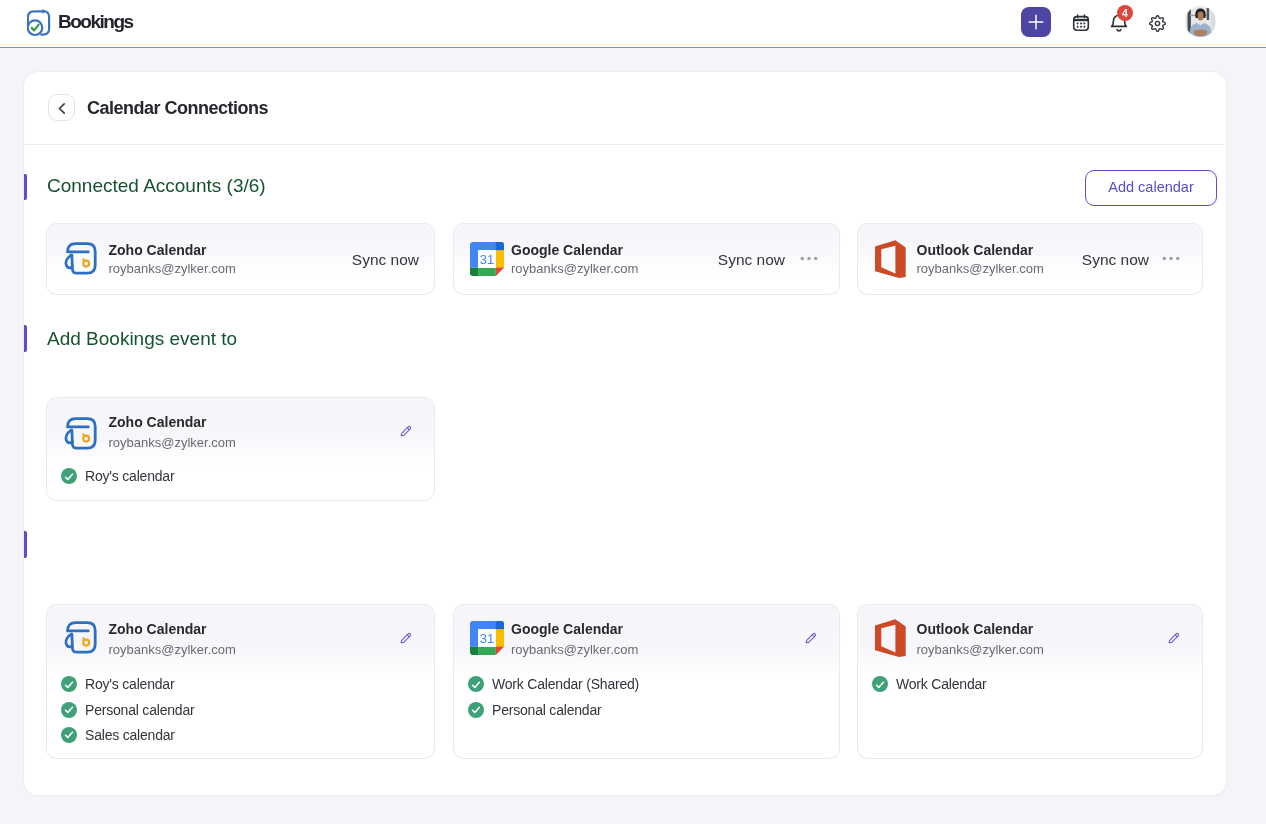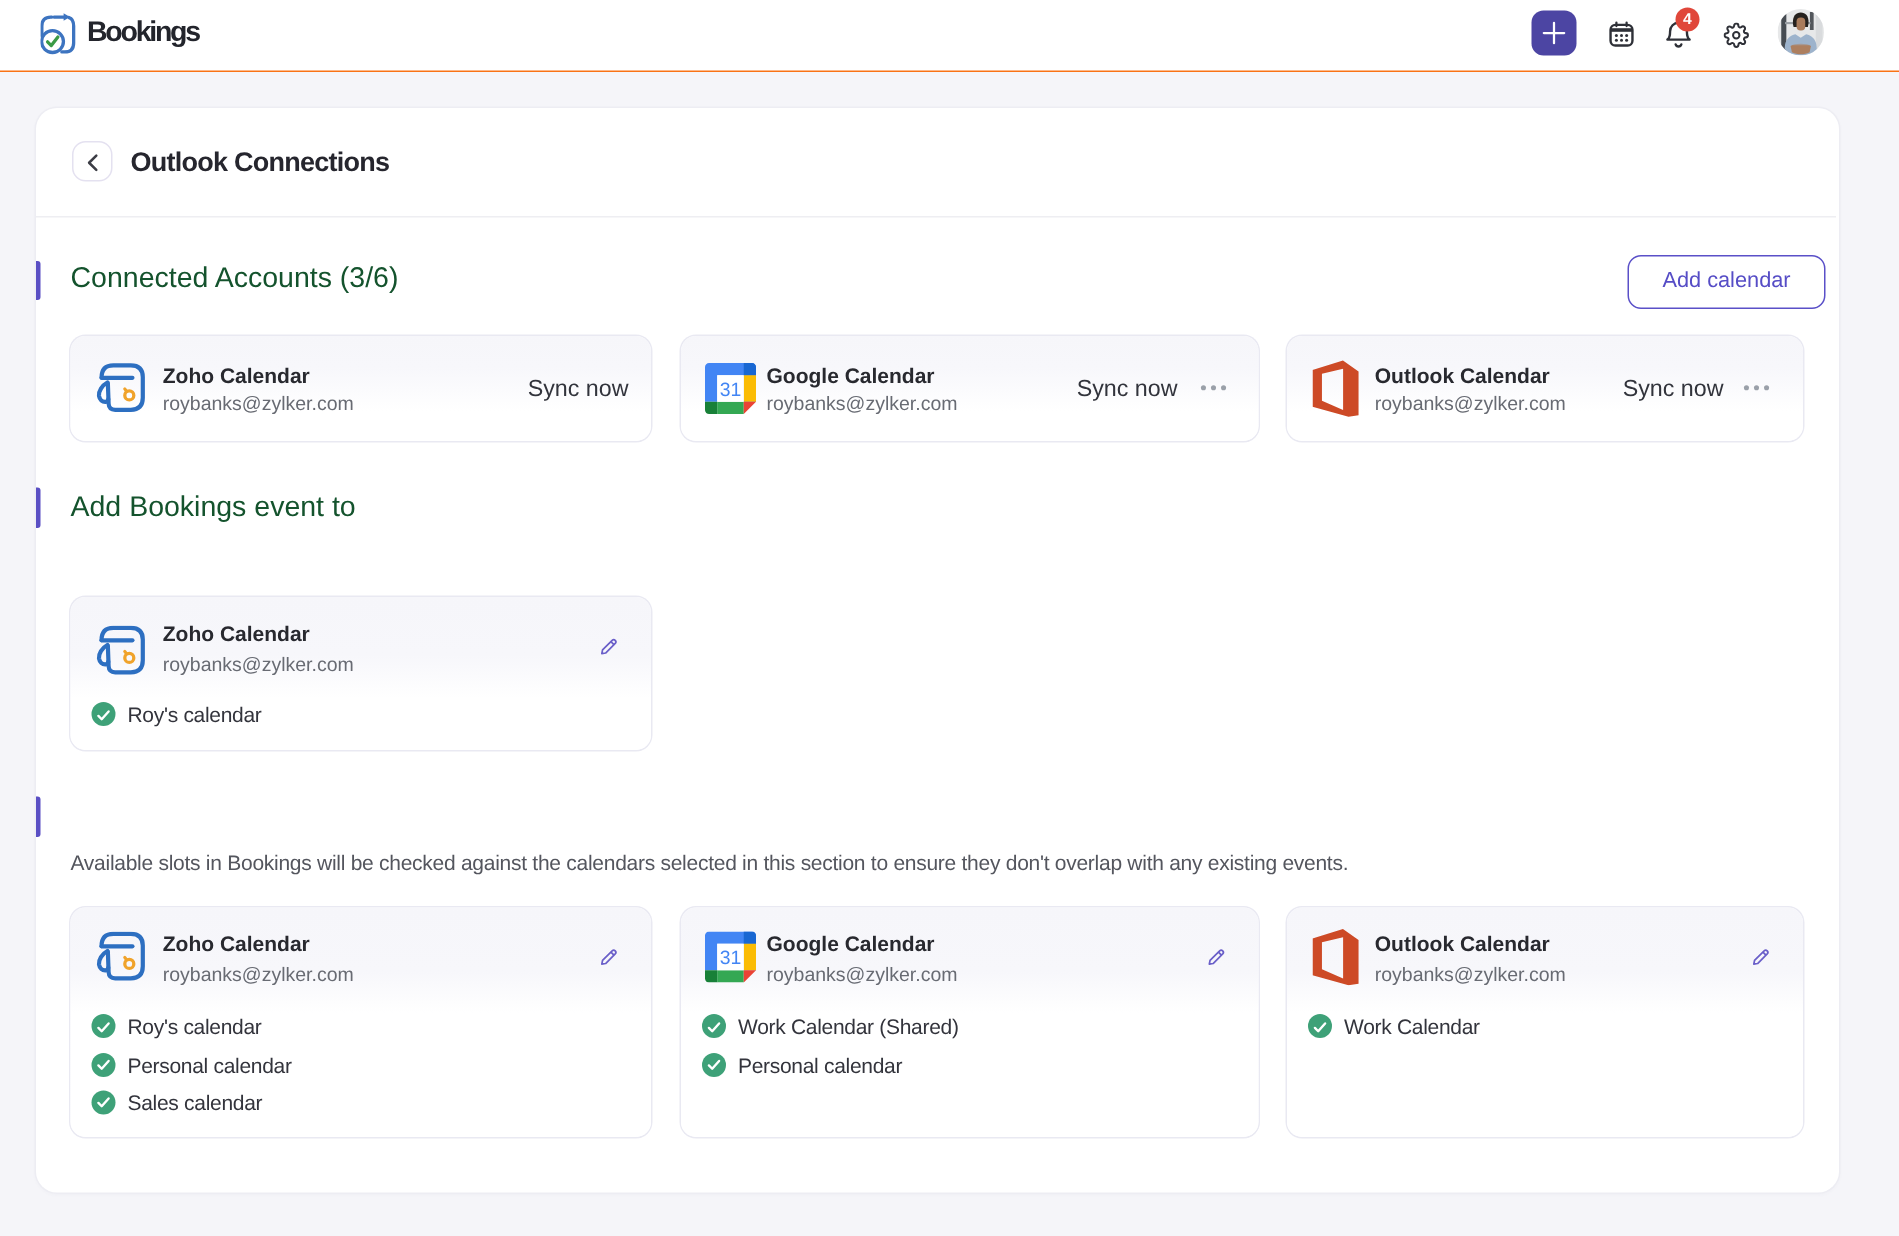--- a/index.html
+++ b/index.html
@@ -85,21 +85,21 @@
     </svg>
   </div>
 </div>
 <div class="page">
 <div class="card">
   <div class="backbtn">
     <svg class="abs" style="left:8px;top:7px" width="10" height="13" viewBox="0 0 10 13">
           <path d="M7.2 1.8 L2.4 6.5 L7.2 11.2" fill="none" stroke="#3c3d45" stroke-width="1.7" stroke-linecap="round" stroke-linejoin="round"></path>
         </svg>
   </div>
-  <div class="ptitle">Outlook Connections</div>
+  <div class="ptitle">Calendar Connections</div>
   <div class="hdiv"></div>
 
   <div class="secbar" style="top:102px;height:26px"></div>
   <div class="sechead" style="top:105px">Connected Accounts (3/6)</div>
   <div class="addcal">Add calendar</div>
 
   <div class="ccard" style="left:23px;top:152px;width:387px;height:70px">
     <svg class="cicon" style="top:18px" width="34" height="34" viewBox="0 0 34 34">
       <path d="M4.7 9.8 Q4.7 1.6 12.6 1.6 H24.2 Q32.2 1.6 32.2 9.4 V23.2 Q32.2 31.2 24.2 31.2 H13.8 Q9.6 31.2 9.4 27.0 L8.9 13.4" fill="none" stroke="#2d6fc1" stroke-width="2.8" stroke-linecap="round" stroke-linejoin="round"></path>
       <path d="M4.7 9.9 H25.3" fill="none" stroke="#2d6fc1" stroke-width="2.8" stroke-linecap="round"></path>
@@ -170,21 +170,20 @@
         </svg>
     <div class="chk" style="left:14px;top:70px">
           <svg width="10" height="8" viewBox="0 0 10 8">
             <path d="M1.6 4.3 l2.2 2.2 L8.4 1.3" fill="none" stroke="#fff" stroke-width="1.6" stroke-linecap="round" stroke-linejoin="round"></path>
           </svg>
         </div>
     <div class="litem" style="left:38px;top:71px">Roy's calendar</div>
   </div>
 
   <div class="secbar" style="top:459px;height:27px"></div>
-  <div class="secdesc" style="top:496px">Available slots in Bookings will be checked against the calendars selected in this section to ensure they don't overlap with any existing events.</div>
 
   <div class="ccard" style="left:23px;top:533px;width:387px;height:153px;background:linear-gradient(180deg,#f6f6fa 0%,#f7f7fb 28%,#ffffff 46%)">
     <svg class="cicon" style="top:16px" width="34" height="34" viewBox="0 0 34 34">
       <path d="M4.7 9.8 Q4.7 1.6 12.6 1.6 H24.2 Q32.2 1.6 32.2 9.4 V23.2 Q32.2 31.2 24.2 31.2 H13.8 Q9.6 31.2 9.4 27.0 L8.9 13.4" fill="none" stroke="#2d6fc1" stroke-width="2.8" stroke-linecap="round" stroke-linejoin="round"></path>
       <path d="M4.7 9.9 H25.3" fill="none" stroke="#2d6fc1" stroke-width="2.8" stroke-linecap="round"></path>
       <path d="M8.6 13.0 C5.0 15.0 2.6 18.8 3.0 21.9 C3.4 24.4 5.2 26.1 7.5 25.9 C8.5 25.7 9.1 25.0 9.2 24.0" fill="none" stroke="#2d6fc1" stroke-width="2.8" stroke-linecap="round"></path>
       <circle cx="23.2" cy="21.6" r="3.0" fill="none" stroke="#f0a32b" stroke-width="2.2"></circle>
       <path d="M21.3 18.6 l-1.1 -1.3" stroke="#f0a32b" stroke-width="2.1" stroke-linecap="round"></path>
     </svg>
     <div class="ctitle" style="top:16.5px">Zoho Calendar</div>

